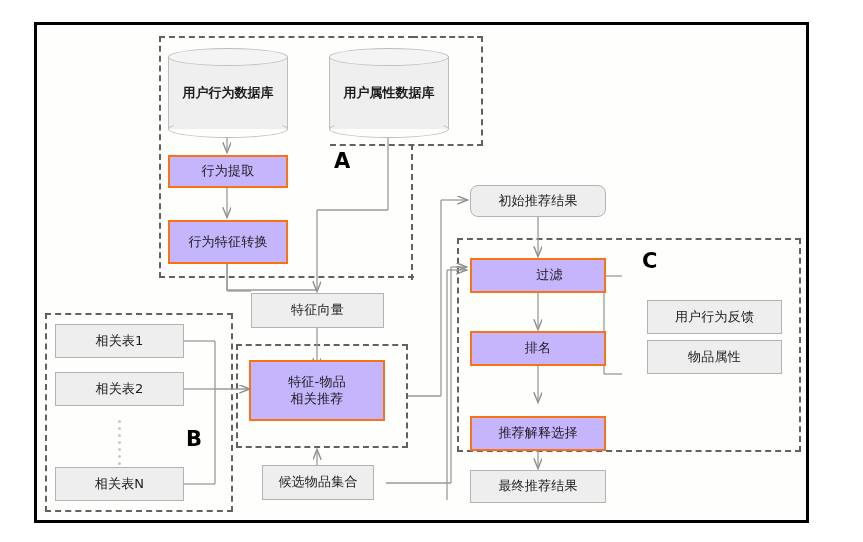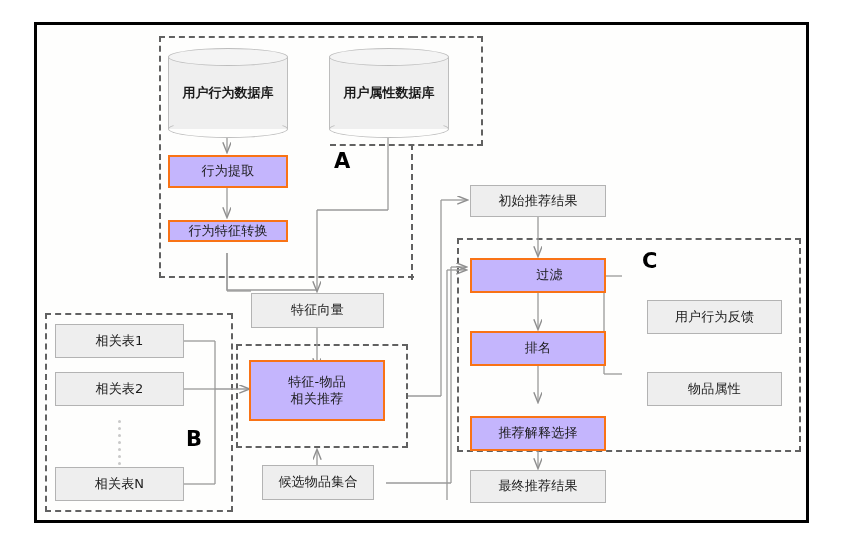--- a/index.html
+++ b/index.html
@@ -223,21 +223,21 @@
     <span class="body"></span>
     <span class="top"></span>
     <span class="bottom"></span>
     <span class="cap-label">用户属性数据库</span>
   </div>
 
   <div class="node dark" style="left:168px; top:155px; width:120px; height:33px;">
     <span>行为提取</span>
   </div>
 
-  <div class="node dark" style="left:168px; top:220px; width:120px; height:22px;">
+  <div class="node dark" style="left:168px; top:220px; width:120px; height:44px;">
     <span>行为特征转换</span>
   </div>
 
   <div class="node light" style="left:251px; top:293px; width:133px; height:35px;">
     <span>特征向量</span>
   </div>
 
   <div class="node light" style="left:55px; top:324px; width:129px; height:34px;">
     <span>相关表1</span>
   </div>
@@ -263,21 +263,21 @@
 
   <div class="node dark" style="left:249px; top:360px; width:136px; height:61px; flex-direction:column;">
     <span>特征-物品</span>
     <span>相关推荐</span>
   </div>
 
   <div class="node light" style="left:262px; top:465px; width:112px; height:35px;">
     <span>候选物品集合</span>
   </div>
 
-  <div class="node light" style="left:470px; top:185px; width:136px; height:32px;">
+  <div class="node light" style="left:470px; top:185px; width:136px; height:32px;border-radius:8px;">
     <span>初始推荐结果</span>
   </div>
 
   <div class="node dark" style="left:470px; top:258px; width:136px; height:35px;padding-left:23px;">
     <span>过滤</span>
   </div>
 
   <div class="node dark" style="left:470px; top:331px; width:136px; height:35px;">
     <span>排名</span>
   </div>
@@ -287,17 +287,17 @@
   </div>
 
   <div class="node light" style="left:470px; top:470px; width:136px; height:33px;">
     <span>最终推荐结果</span>
   </div>
 
   <div class="node light" style="left:647px; top:300px; width:135px; height:34px;">
     <span>用户行为反馈</span>
   </div>
 
-  <div class="node light" style="left:647px; top:372px; width:135px; height:34px;">
+  <div class="node light" style="left:647px; top:340px; width:135px; height:34px;">
     <span>物品属性</span>
   </div>
 
 </div>
 
 </body></html>

